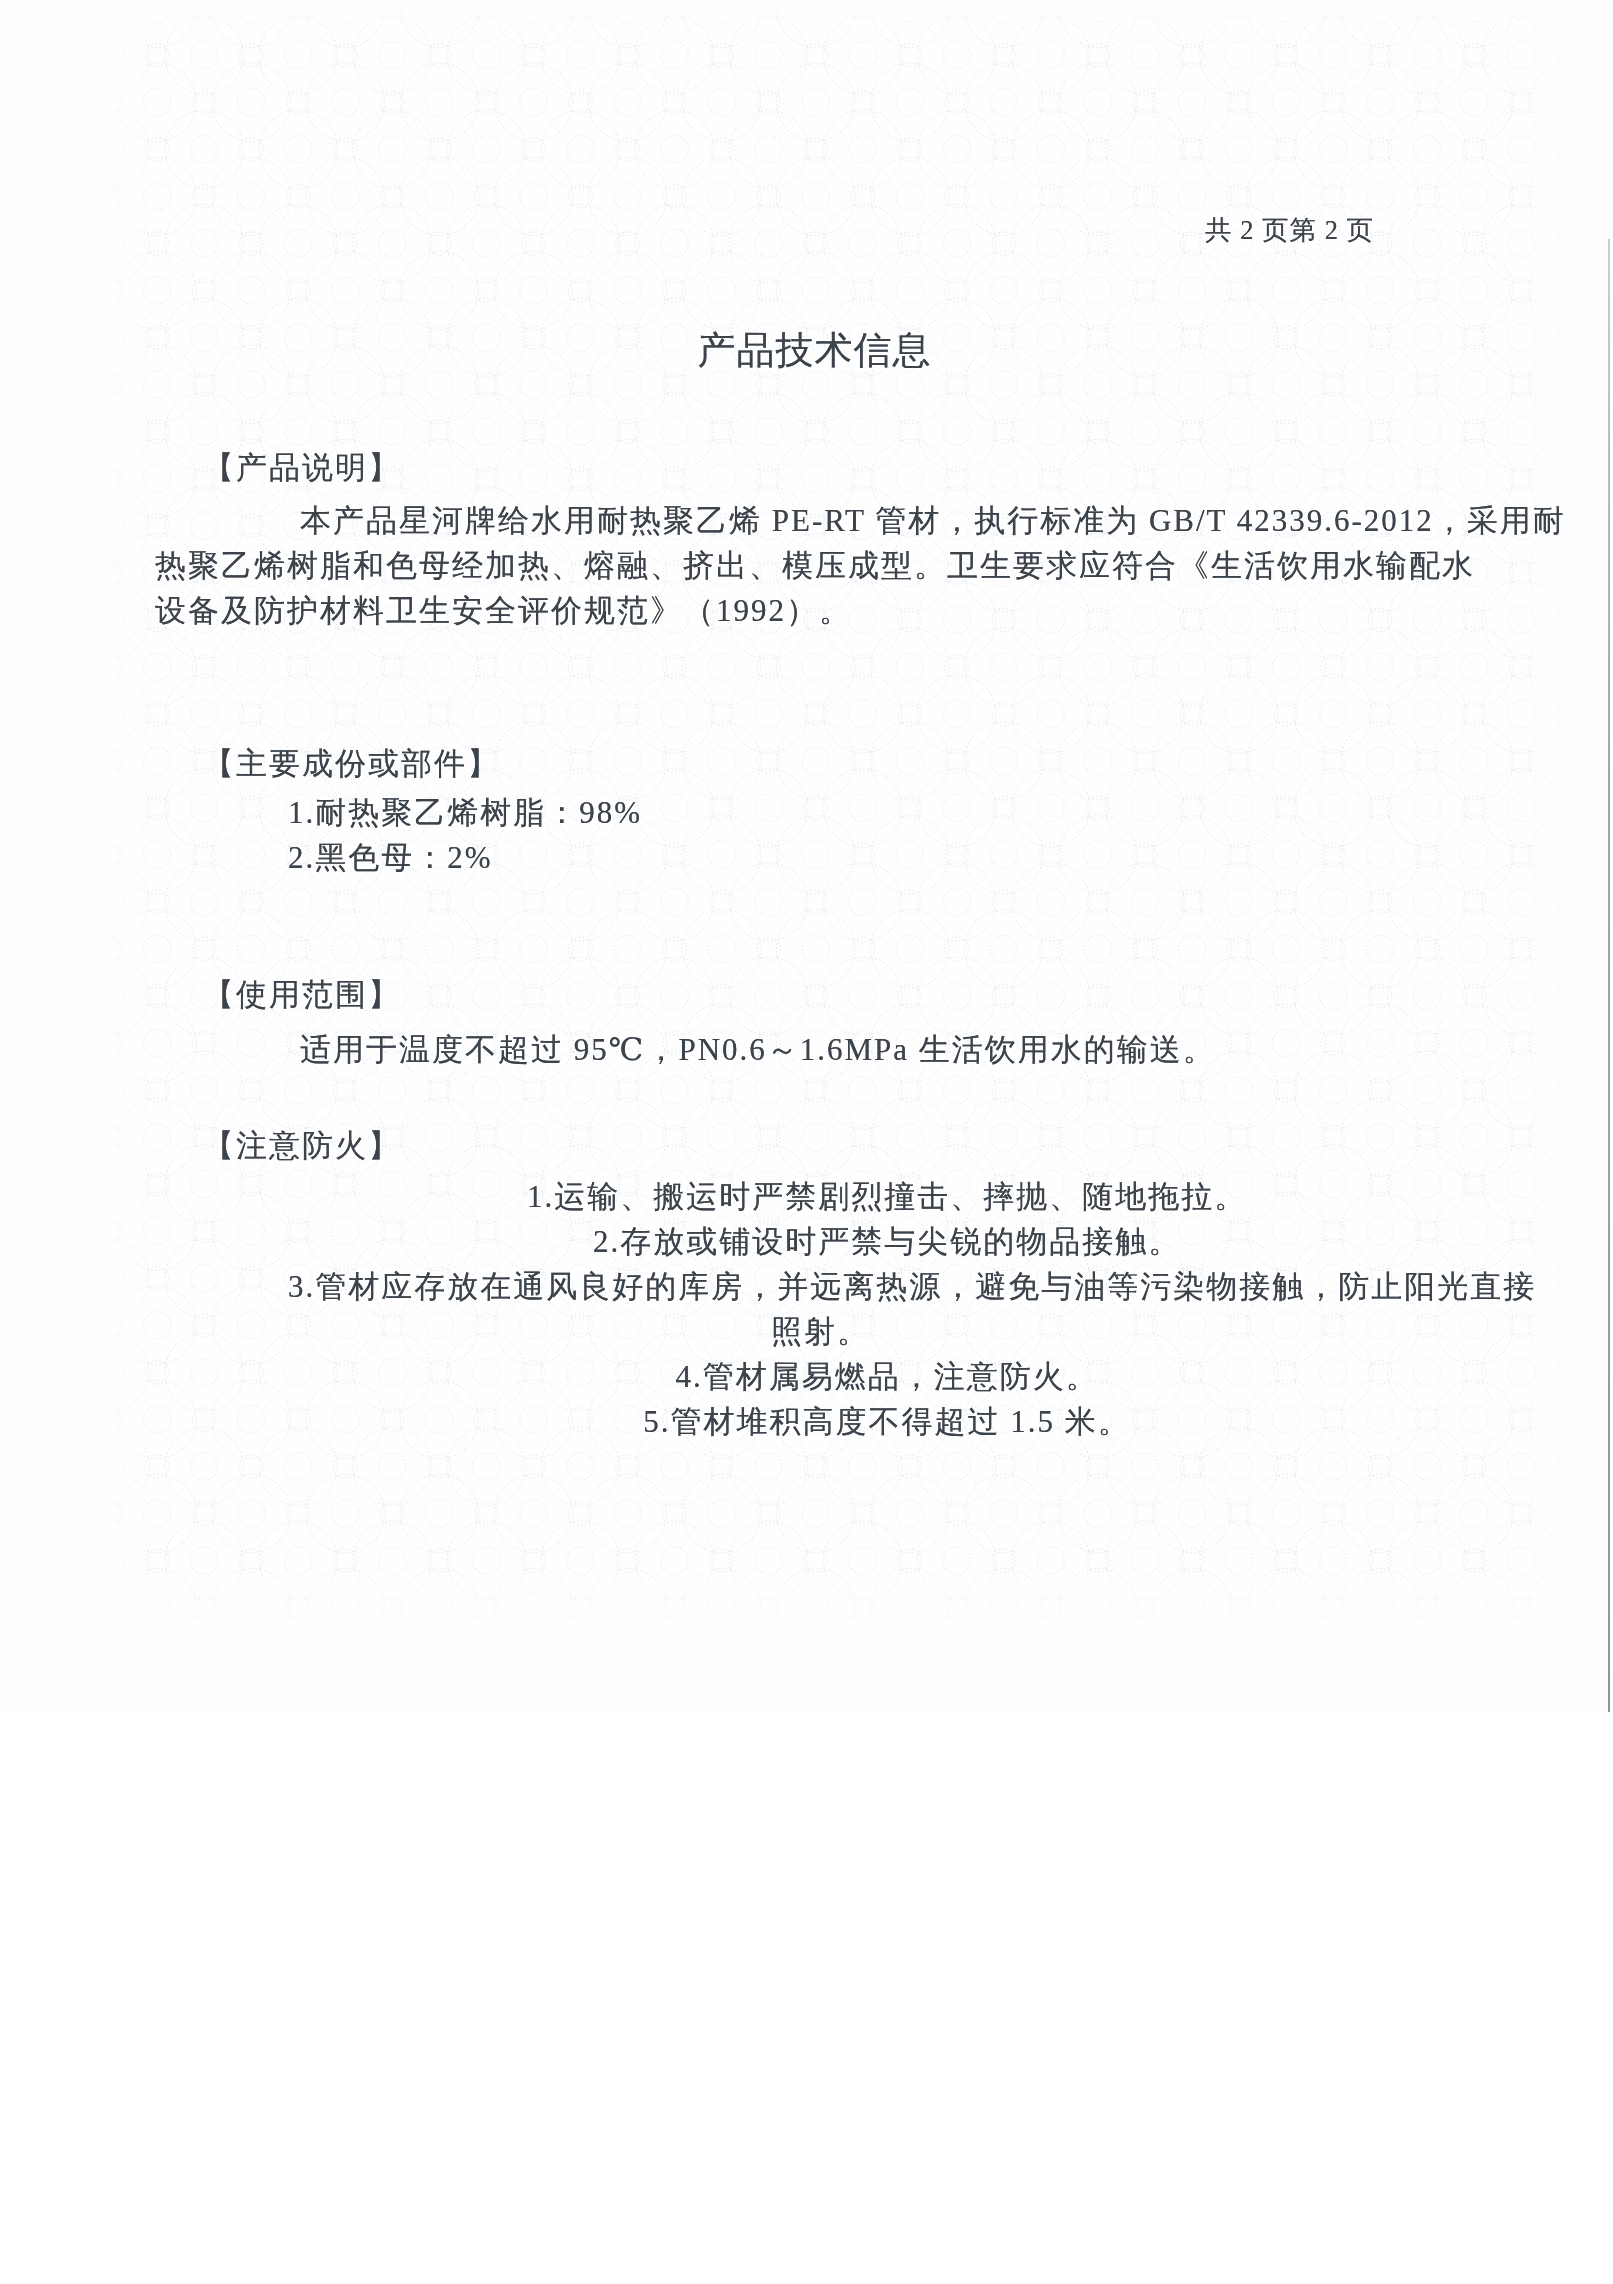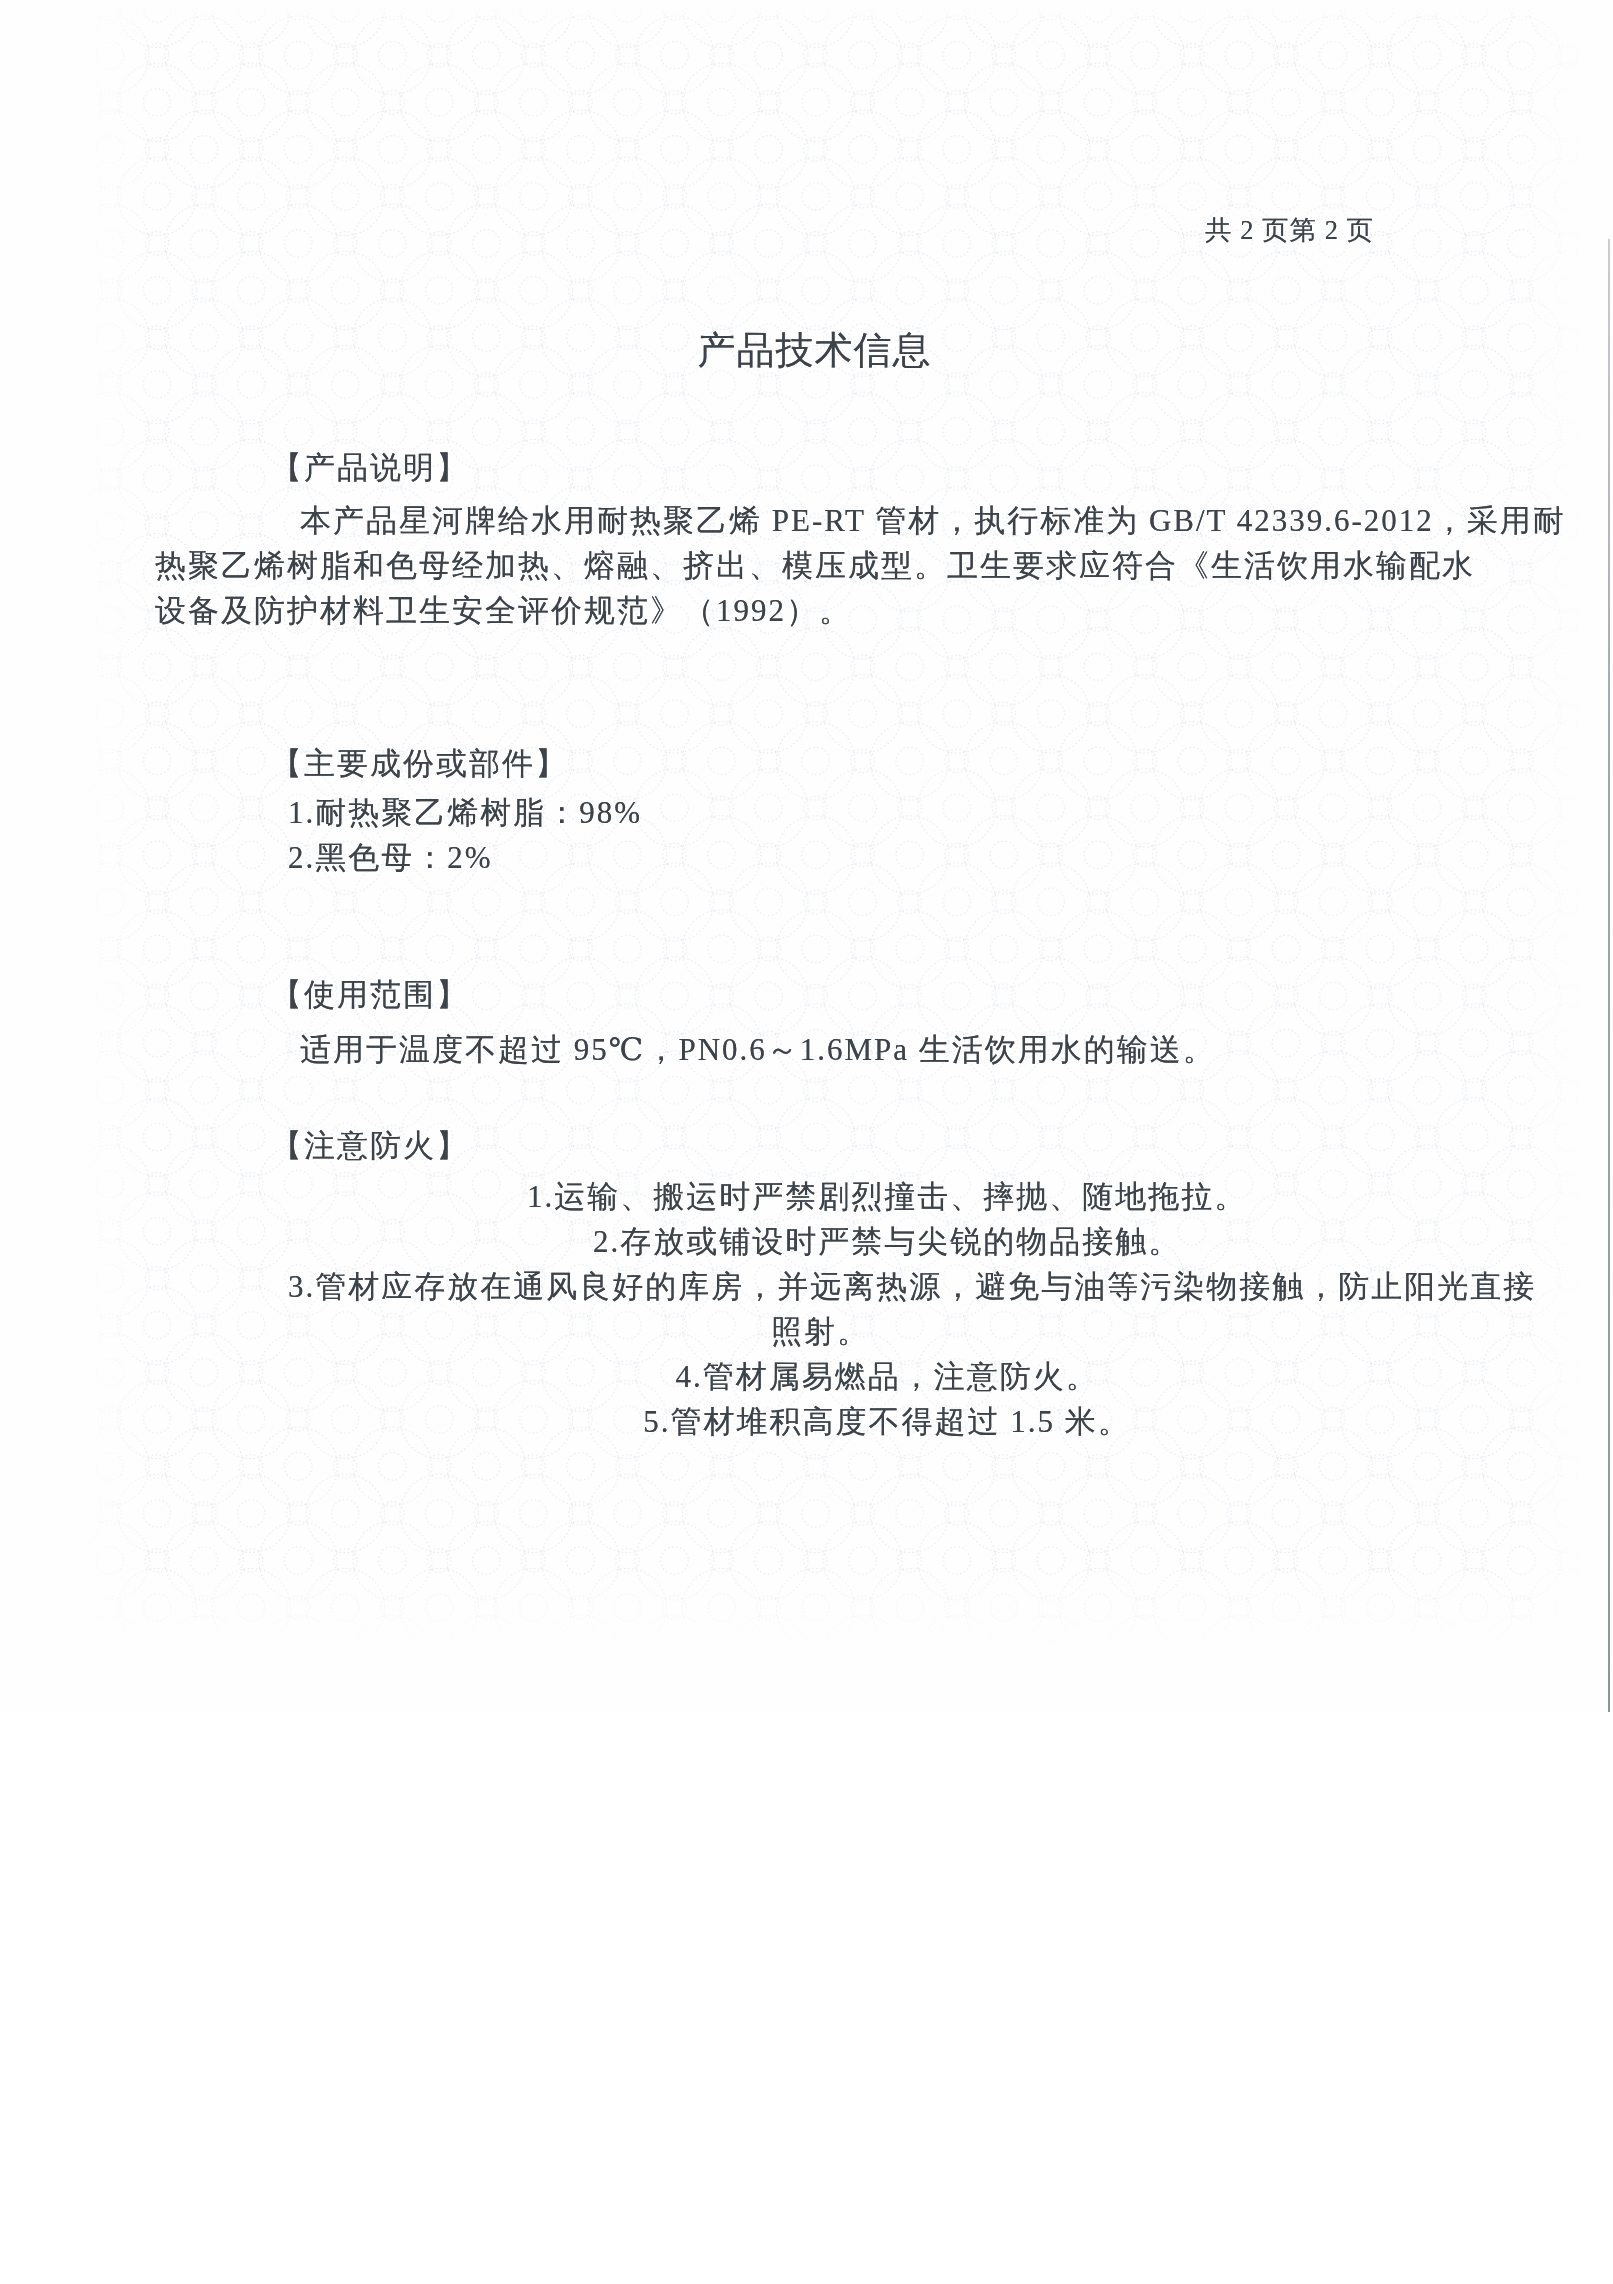--- a/index.html
+++ b/index.html
@@ -63,21 +63,21 @@
     padding-left: 8px;
   }
   .block {
     position: absolute;
     left: 155px;
     right: 127px;
     font-size: 31px;
     letter-spacing: 2px;
   }
   .heading {
-    margin-left: 116px;
+    margin-left: 48px;
     white-space: nowrap;
   }
   .line {
     height: 45px;
     line-height: 45px;
     white-space: nowrap;
   }
   .indent-para { padding-left: 145px; }
   .indent-item { padding-left: 133px; }
   .sec-description-heading { top: 447px; }

